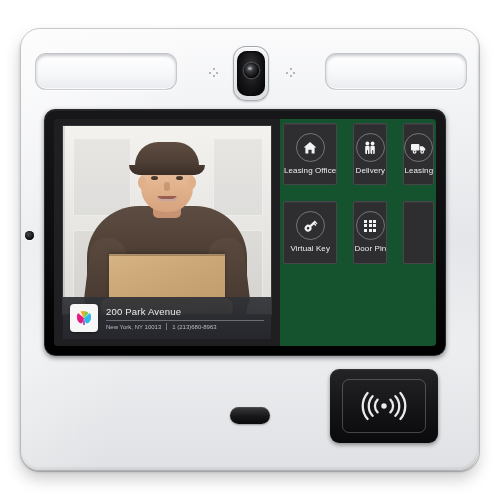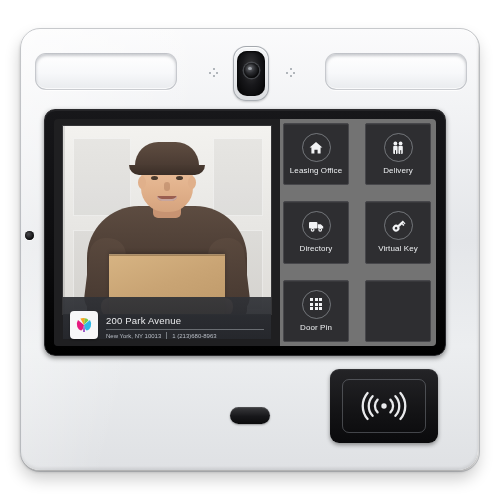--- a/index.html
+++ b/index.html
@@ -145,38 +145,38 @@
     background:linear-gradient(180deg,#4a3b32,#3a2e27);}
   .box{position:absolute;left:46px;top:128px;width:116px;height:70px;
     background:linear-gradient(160deg,#d7b483 0%,#c9a474 45%,#bb9666 100%);
     box-shadow:0 -2px 4px rgba(0,0,0,.20),inset 0 1px 0 rgba(255,255,255,.28);}
   .box-seam{position:absolute;left:46px;top:128px;width:116px;height:2px;background:rgba(120,92,58,.5);}
 
   
   .addr{
     position:absolute;left:9px;bottom:7px;width:208px;height:42px;
     background:linear-gradient(180deg,rgba(48,50,55,.93),rgba(38,40,45,.95));
-    display:flex;align-items:flex-end;padding:0 7px;box-sizing:border-box;
+    display:flex;align-items:center;padding:0 7px;box-sizing:border-box;
   }
   .addr-logo{
     width:28px;height:28px;border-radius:4px;background:#f7f7f8;flex:0 0 auto;
     display:flex;align-items:center;justify-content:center;
     box-shadow:0 1px 2px rgba(0,0,0,.4);
   }
   .addr-text{margin-left:8px;flex:1 1 auto;min-width:0;}
   .addr-line1{color:#e9eaec;font-size:9.5px;letter-spacing:.2px;white-space:nowrap;}
   .addr-rule{height:1px;background:rgba(185,190,198,.45);margin:2.5px 0 2.5px 0;}
   .addr-line2{display:flex;align-items:center;color:#b9bec6;font-size:6px;white-space:nowrap;}
   .addr-sep{width:1px;height:7px;background:rgba(170,176,184,.6);margin:0 5px;}
 
   
   .tiles{
-    width:156px;height:100%;background:#737373;box-sizing:border-box;
+    width:156px;height:100%;background:#14532d;box-sizing:border-box;
     padding:4px 5px 4px 3px;
-    display:grid;grid-template-columns:1fr 1fr;grid-template-rows:1fr 1fr 1fr;gap:16px;
+    display:grid;grid-template-columns:1fr 1fr 1fr;grid-template-rows:1fr 1fr 1fr;gap:16px;
   }
   .tile{
     background:#2e2e31;border:1px solid #47474b;border-radius:2px;
     display:flex;flex-direction:column;align-items:center;justify-content:center;
     box-shadow:inset 0 1px 0 rgba(255,255,255,.05);
   }
   .tile.empty{justify-content:center;}
   .tile-ico{
     width:27px;height:27px;border-radius:50%;
     border:1px solid rgba(170,174,180,.55);
@@ -325,21 +325,21 @@
           <div class="tile-ico">
             <svg width="17" height="16" viewBox="0 0 17 16" aria-hidden="true">
               <rect x="1" y="4" width="8.4" height="6.6" rx="1" fill="#f2f3f5"></rect>
               <path d="M9.8 6.2 L12.7 6.2 L15.2 8.6 L15.2 10.6 L9.8 10.6 Z" fill="#f2f3f5"></path>
               <circle cx="4.6" cy="11.8" r="1.9" fill="#f2f3f5"></circle>
               <circle cx="4.6" cy="11.8" r=".8" fill="#2e2e31"></circle>
               <circle cx="12.2" cy="11.8" r="1.9" fill="#f2f3f5"></circle>
               <circle cx="12.2" cy="11.8" r=".8" fill="#2e2e31"></circle>
             </svg>
           </div>
-          <div class="tile-label">Directory</div>
+          <div class="tile-label">Leasing</div>
         </div>
 
         <div class="tile">
           <div class="tile-ico">
             <svg width="17" height="16" viewBox="0 0 17 16" aria-hidden="true">
               <g transform="rotate(-42 8.5 8)">
                 <circle cx="5.2" cy="8" r="3.4" fill="#f2f3f5"></circle>
                 <circle cx="5.2" cy="8" r="1.3" fill="#2e2e31"></circle>
                 <rect x="8" y="6.9" width="7.4" height="2.2" fill="#f2f3f5"></rect>
                 <rect x="12.1" y="9.1" width="1.5" height="2.1" fill="#f2f3f5"></rect>

